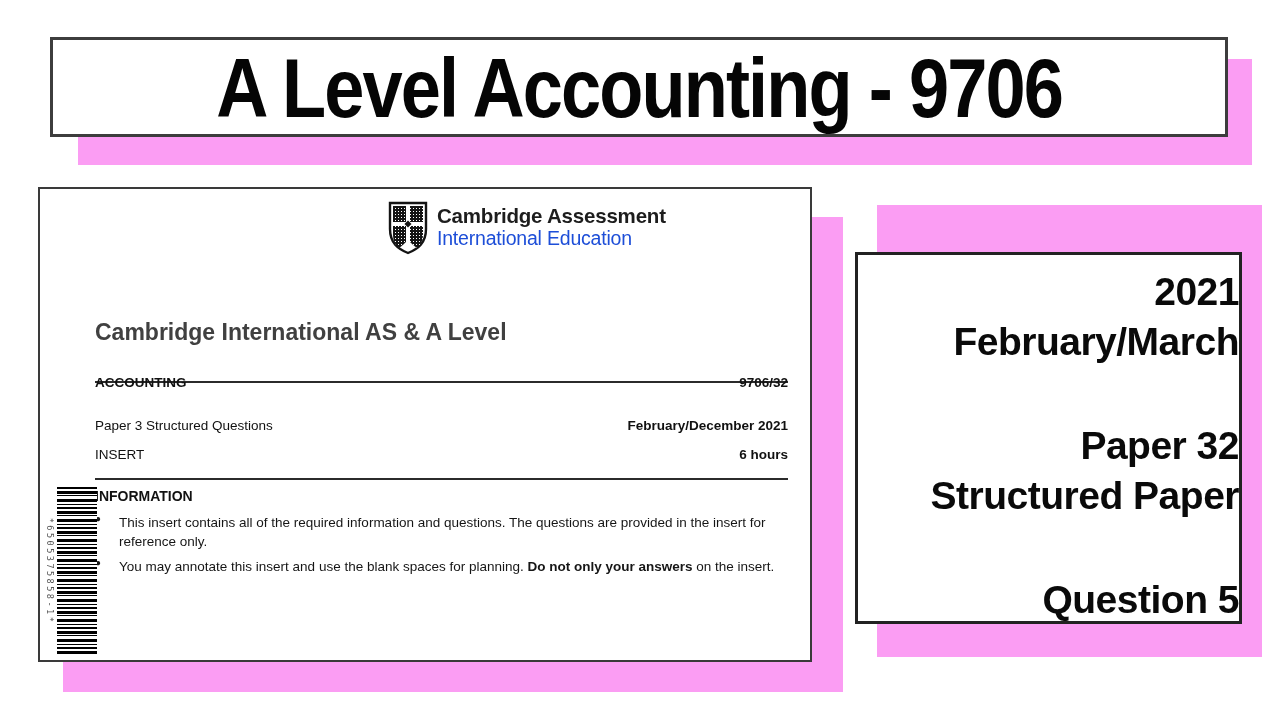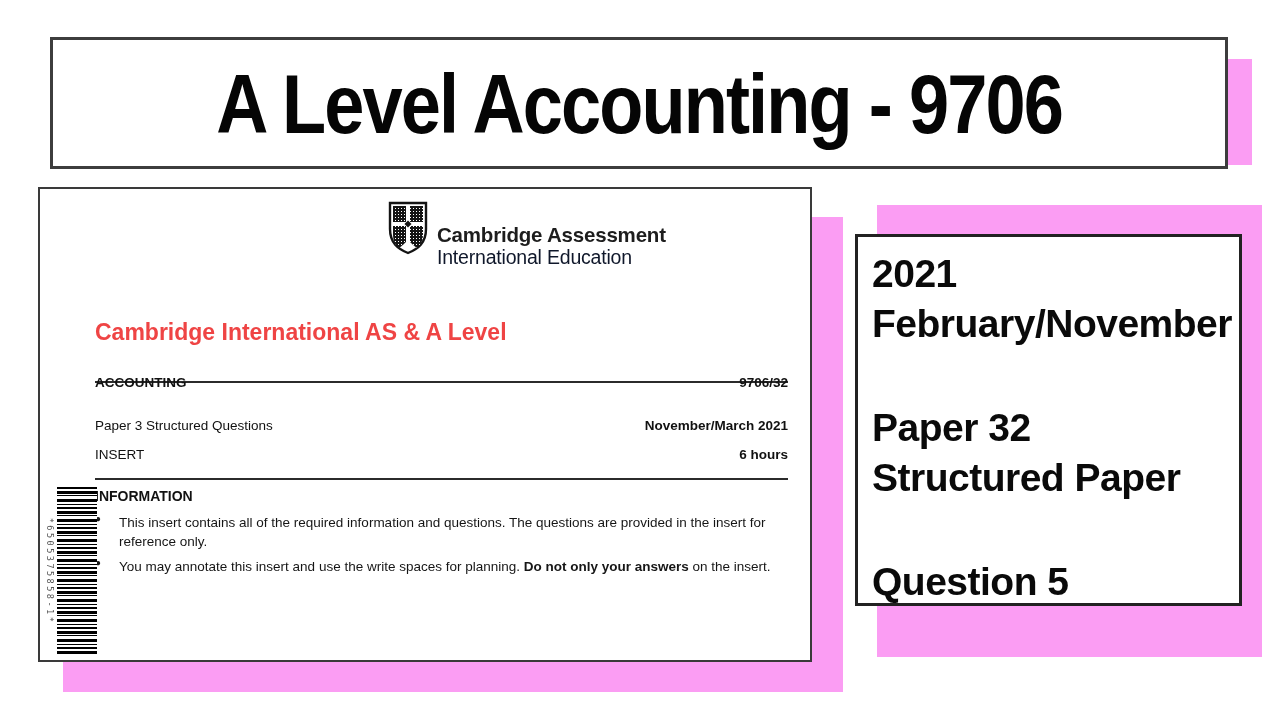--- a/index.html
+++ b/index.html
@@ -10,40 +10,40 @@
   html,body{margin:0;padding:0;}
   body{
     width:1280px;height:720px;background:#ffffff;position:relative;overflow:hidden;
     font-family:"Liberation Sans", sans-serif;color:var(--ink);
   }
   .abs{position:absolute;}
 
   
   .title-shadow{left:78px;top:59px;width:1174px;height:106px;background:var(--accent-pink);}
   .title-box{
-    left:50px;top:37px;width:1178px;height:132px;background:#fff;
+    left:50px;top:37px;width:1178px;height:100px;background:#fff;
     border:3px solid #3d3d3d;box-sizing:border-box;
     display:flex;align-items:center;justify-content:center;
   }
   .title-text{
     font-size:76px;font-weight:bold;letter-spacing:-2px;color:#050505;
     white-space:nowrap;transform:scale(0.95,1.1);
   }
 
   
   .doc-shadow{left:63px;top:217px;width:780px;height:475px;background:var(--accent-pink);}
   .document{
     left:38px;top:187px;width:774px;height:475px;background:#fff;
     border:2px solid var(--border-dark);box-sizing:border-box;
   }
   .logo{left:348px;top:12px;display:flex;gap:9px;align-items:flex-start;}
   .logo svg{width:40px;height:54px;display:block;}
-  .logo-line1{font-size:20.5px;font-weight:bold;color:#1d1d1d;letter-spacing:-0.2px;line-height:23px;margin-top:22px;}
-  .logo-line2{font-size:19.5px;color:#0f172a;letter-spacing:-0.2px;line-height:22px;}
-  .doc-heading{left:55px;top:130px;font-size:23px;font-weight:bold;color:#ef4444;}
+  .logo-line1{font-size:20.5px;font-weight:bold;color:#1d1d1d;letter-spacing:-0.2px;line-height:23px;margin-top:3px;}
+  .logo-line2{font-size:19.5px;color:#1d4ed8;letter-spacing:-0.2px;line-height:22px;}
+  .doc-heading{left:55px;top:130px;font-size:23px;font-weight:bold;color:#404040;}
   .rule{left:55px;width:693px;border-top:2px solid #2b2b2b;height:0;}
   .rule-1{top:192px;}
   .rule-2{top:289px;}
   .doc-row{left:55px;width:693px;display:flex;justify-content:space-between;font-size:13.5px;color:#111;}
   .doc-row .bold{font-weight:bold;}
   .row-0{top:186px;}
   .row-1{top:229px;}
   .row-2{top:258px;}
   .info-heading{left:55px;top:299px;font-size:14px;font-weight:bold;color:#111;}
   .bullets{left:55px;top:318px;width:700px;font-size:13.5px;line-height:18.5px;color:#161616;}
@@ -62,22 +62,22 @@
   .barcode-label{
     left:3px;top:298px;width:168px;height:12px;
     transform:rotate(90deg) translateY(-12px);transform-origin:0 0;
     font-family:"DejaVu Sans Mono", monospace;font-size:8.5px;letter-spacing:2.5px;
     color:#555;text-align:center;white-space:nowrap;
   }
 
   
   .panel-shadow{left:877px;top:205px;width:385px;height:452px;background:var(--accent-pink);}
   .side-panel{
-    left:855px;top:234px;width:387px;height:372px;background:#fff;
-    border:3px solid #222;box-sizing:border-box;padding:12px 0 0 14px;
+    left:855px;top:252px;width:387px;height:372px;background:#fff;
+    border:3px solid #222;box-sizing:border-box;padding:12px 0 0 14px;text-align:right;
   }
   .panel-line{font-size:39px;font-weight:bold;line-height:50px;letter-spacing:-0.5px;color:#0a0a0a;white-space:nowrap;}
   .panel-gap{height:54px;}
 </style>
 </head>
 <body>
 
 <div class="abs title-shadow"></div>
 <div class="abs title-box">
   <div class="title-text">A Level Accounting - 9706</div>
@@ -110,48 +110,48 @@
   <div class="abs doc-heading">Cambridge International AS &amp; A Level</div>
 
   <div class="abs rule rule-1"></div>
 
   <div class="abs doc-row row-0">
     <span class="bold">ACCOUNTING</span>
     <span class="bold">9706/32</span>
   </div>
   <div class="abs doc-row row-1">
     <span>Paper 3 Structured Questions</span>
-    <span class="bold">November/March 2021</span>
+    <span class="bold">February/December 2021</span>
   </div>
   <div class="abs doc-row row-2">
     <span>INSERT</span>
     <span class="bold">6 hours</span>
   </div>
 
   <div class="abs rule rule-2"></div>
 
   <div class="abs info-heading">INFORMATION</div>
 
   <div class="abs bullets">
     <div class="bullet">
       <span class="marker">●</span>
       <span class="btext"><span>This insert contains all of the required information and questions. The questions are provided in the insert for reference only.</span><b></b><span></span></span>
     </div>
     <div class="bullet">
       <span class="marker">●</span>
-      <span class="btext"><span>You may annotate this insert and use the write spaces for planning. </span><b>Do not only your answers</b><span> on the insert.</span></span>
+      <span class="btext"><span>You may annotate this insert and use the blank spaces for planning. </span><b>Do not only your answers</b><span> on the insert.</span></span>
     </div>
   </div>
 
   <div class="abs barcode"></div>
   <div class="abs barcode-label">*6505375858-1*</div>
 </div>
 
 <div class="abs panel-shadow"></div>
 <div class="abs side-panel">
   <div class="panel-line">2021</div>
-  <div class="panel-line">February/November</div>
+  <div class="panel-line">February/March</div>
   <div class="panel-gap"></div>
   <div class="panel-line">Paper 32</div>
   <div class="panel-line">Structured Paper</div>
   <div class="panel-gap"></div>
   <div class="panel-line">Question 5</div>
 </div>
 
 </body></html>

